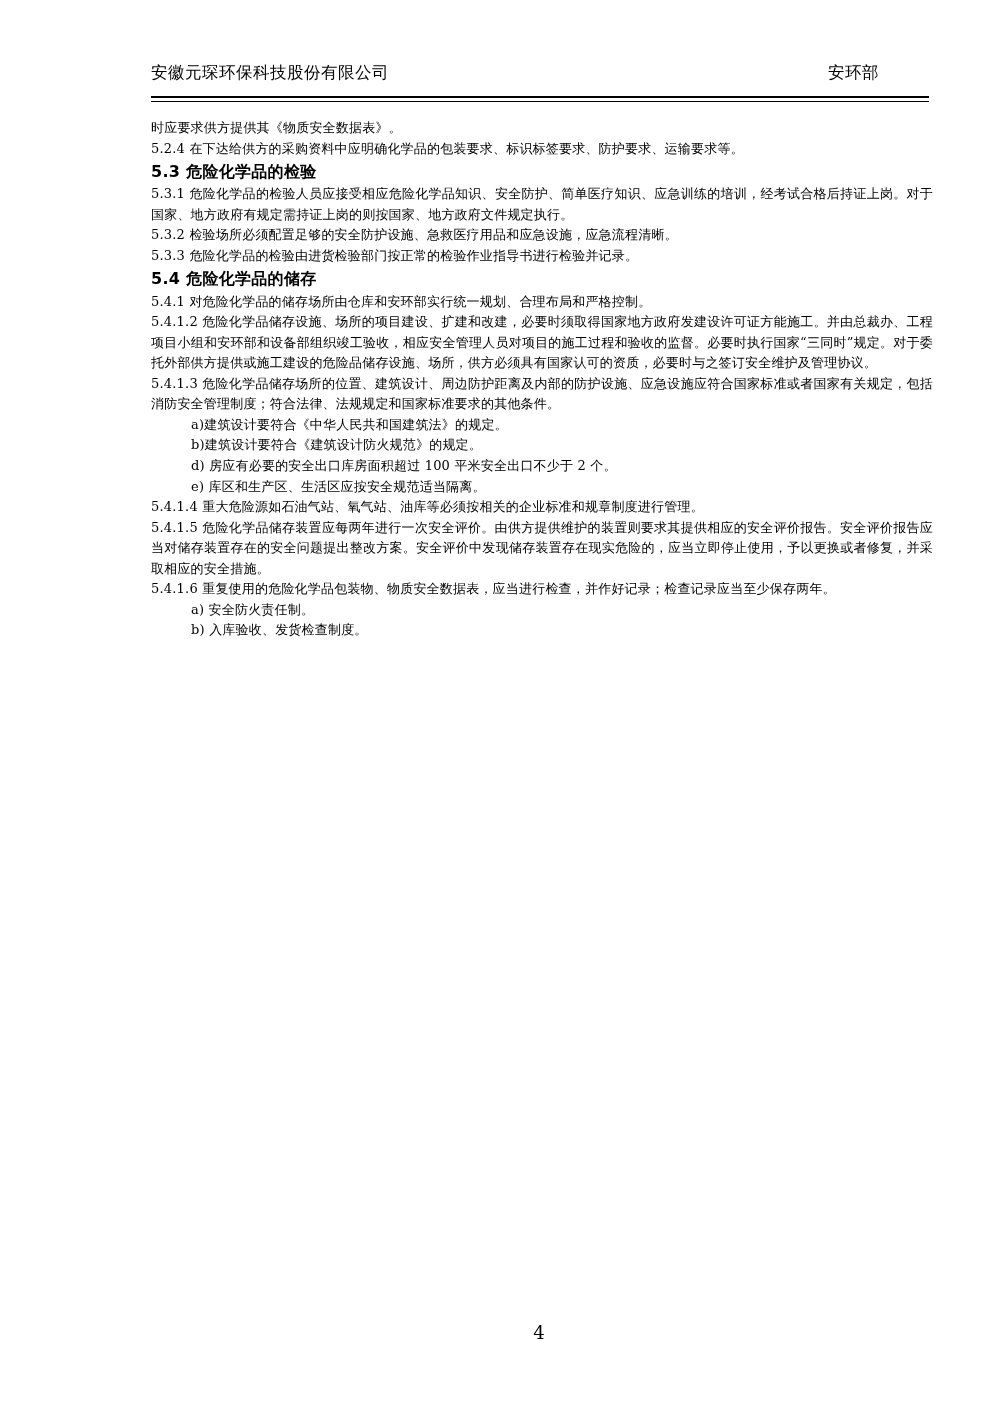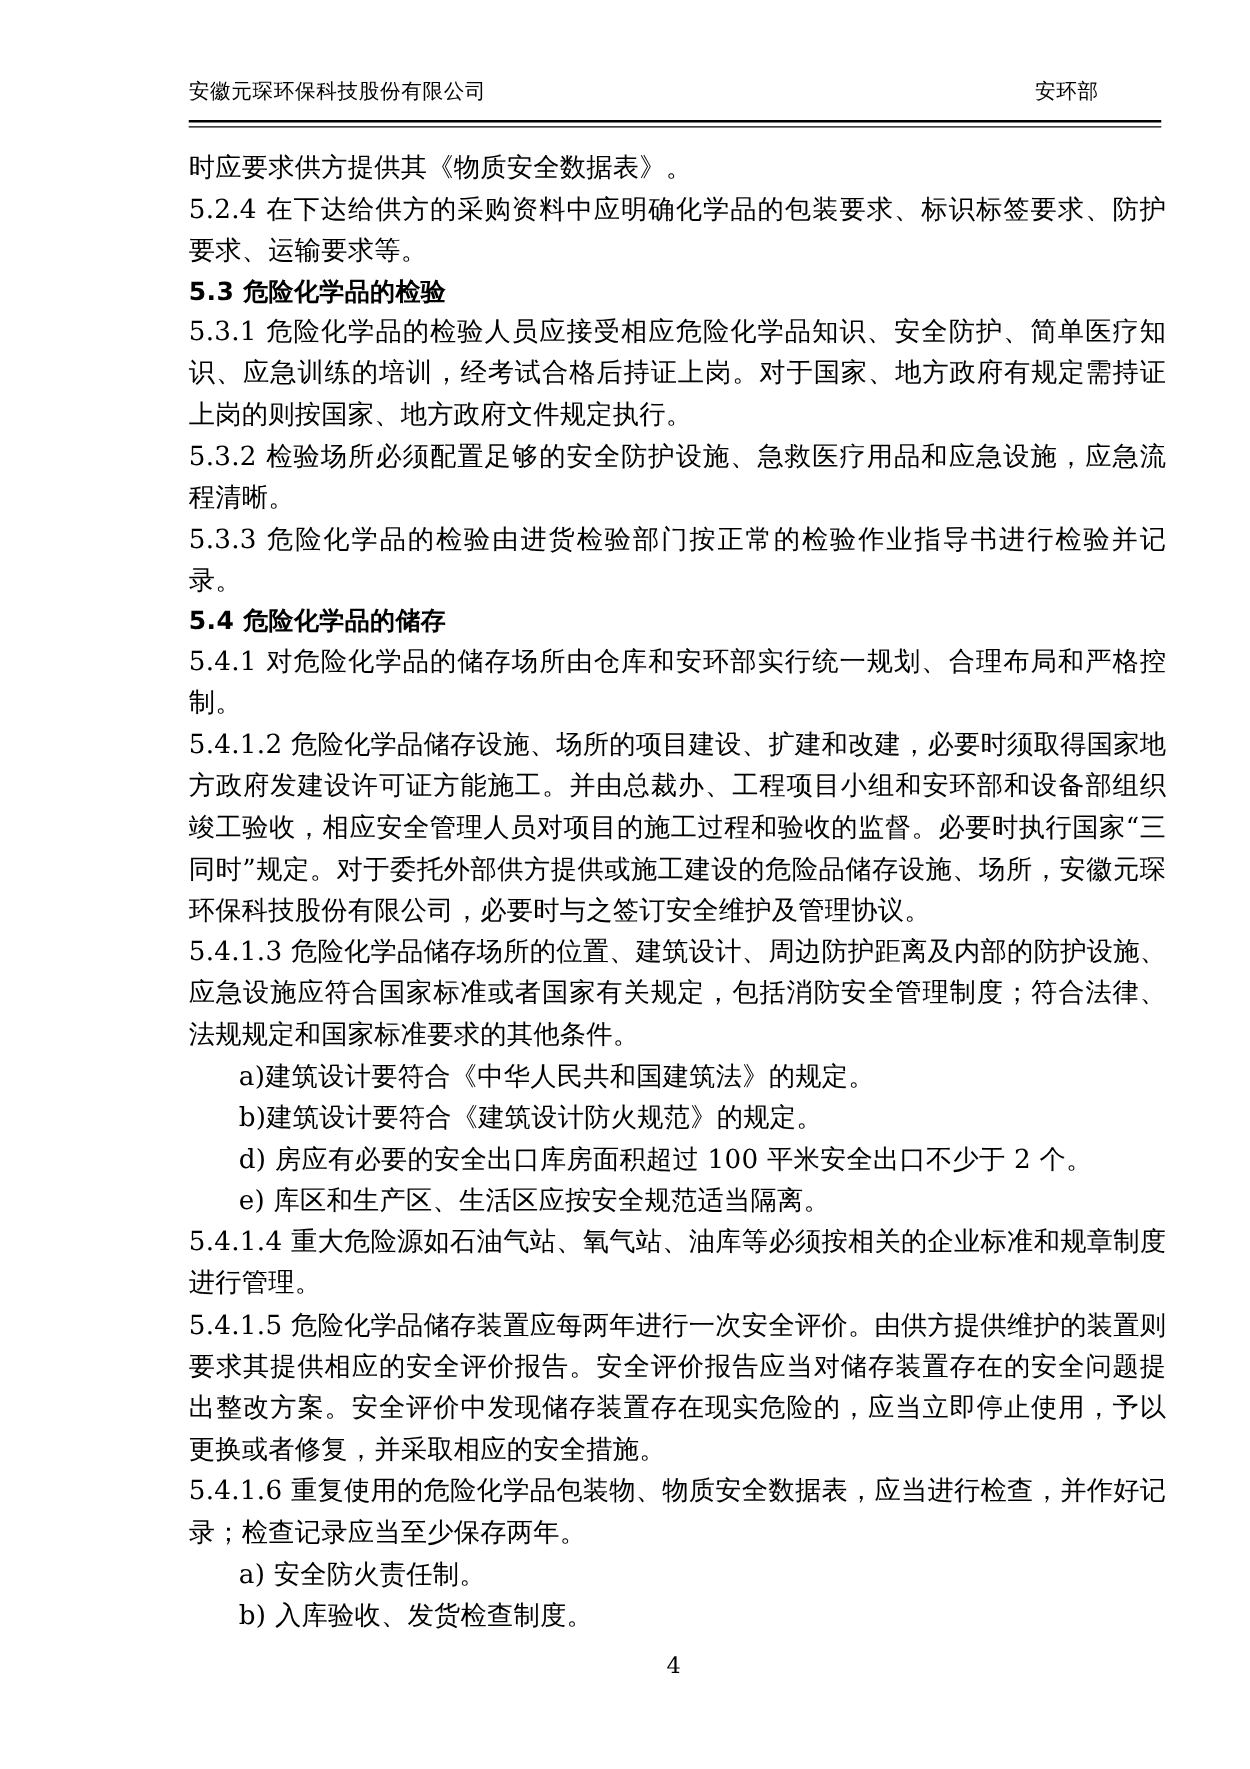--- a/index.html
+++ b/index.html
@@ -60,30 +60,30 @@
     border-top: 1px solid #000;
   }
   .content {
     position: absolute;
     left: 112px;
     top: 118px;
     width: 782px;
   }
   p {
     margin: 0;
-    font-size: 21px;
+    font-size: 13px;
     line-height: 1.58;
     text-align: justify;
     text-justify: inter-ideograph;
     letter-spacing: 0.2px;
   }
   p.bold {
     font-family: "DejaVu Sans", "Liberation Sans", sans-serif;
     font-weight: bold;
-    font-size: 20px;
+    font-size: 16px;
     letter-spacing: 0.3px;
   }
   p.indent {
     text-indent: 40px;
   }
   .page-number {
     position: absolute;
     left: 0;
     top: 1322px;
     width: 1000px;
@@ -106,21 +106,21 @@
 
   <div class="content" id="body-container">
       <p>时应要求供方提供其《物质安全数据表》。</p>
       <p>5.2.4 在下达给供方的采购资料中应明确化学品的包装要求、标识标签要求、防护要求、运输要求等。</p>
       <p class="bold">5.3 危险化学品的检验</p>
       <p>5.3.1 危险化学品的检验人员应接受相应危险化学品知识、安全防护、简单医疗知识、应急训练的培训，经考试合格后持证上岗。对于国家、地方政府有规定需持证上岗的则按国家、地方政府文件规定执行。</p>
       <p>5.3.2 检验场所必须配置足够的安全防护设施、急救医疗用品和应急设施，应急流程清晰。</p>
       <p>5.3.3 危险化学品的检验由进货检验部门按正常的检验作业指导书进行检验并记录。</p>
       <p class="bold">5.4 危险化学品的储存</p>
       <p>5.4.1 对危险化学品的储存场所由仓库和安环部实行统一规划、合理布局和严格控制。</p>
-      <p>5.4.1.2 危险化学品储存设施、场所的项目建设、扩建和改建，必要时须取得国家地方政府发建设许可证方能施工。并由总裁办、工程项目小组和安环部和设备部组织竣工验收，相应安全管理人员对项目的施工过程和验收的监督。必要时执行国家“三同时”规定。对于委托外部供方提供或施工建设的危险品储存设施、场所，安徽元琛环保科技股份有限公司，必要时与之签订安全维护及管理协议。</p>
+      <p>5.4.1.2 危险化学品储存设施、场所的项目建设、扩建和改建，必要时须取得国家地方政府发建设许可证方能施工。并由总裁办、工程项目小组和安环部和设备部组织竣工验收，相应安全管理人员对项目的施工过程和验收的监督。必要时执行国家“三同时”规定。对于委托外部供方提供或施工建设的危险品储存设施、场所，供方必须具有国家认可的资质，必要时与之签订安全维护及管理协议。</p>
       <p>5.4.1.3 危险化学品储存场所的位置、建筑设计、周边防护距离及内部的防护设施、应急设施应符合国家标准或者国家有关规定，包括消防安全管理制度；符合法律、法规规定和国家标准要求的其他条件。</p>
       <p class="indent">a)建筑设计要符合《中华人民共和国建筑法》的规定。</p>
       <p class="indent">b)建筑设计要符合《建筑设计防火规范》的规定。</p>
       <p class="indent">d) 房应有必要的安全出口库房面积超过 100 平米安全出口不少于 2 个。</p>
       <p class="indent">e) 库区和生产区、生活区应按安全规范适当隔离。</p>
       <p>5.4.1.4 重大危险源如石油气站、氧气站、油库等必须按相关的企业标准和规章制度进行管理。</p>
       <p>5.4.1.5 危险化学品储存装置应每两年进行一次安全评价。由供方提供维护的装置则要求其提供相应的安全评价报告。安全评价报告应当对储存装置存在的安全问题提出整改方案。安全评价中发现储存装置存在现实危险的，应当立即停止使用，予以更换或者修复，并采取相应的安全措施。</p>
       <p>5.4.1.6 重复使用的危险化学品包装物、物质安全数据表，应当进行检查，并作好记录；检查记录应当至少保存两年。</p>
       <p class="indent">a) 安全防火责任制。</p>
       <p class="indent">b) 入库验收、发货检查制度。</p>

